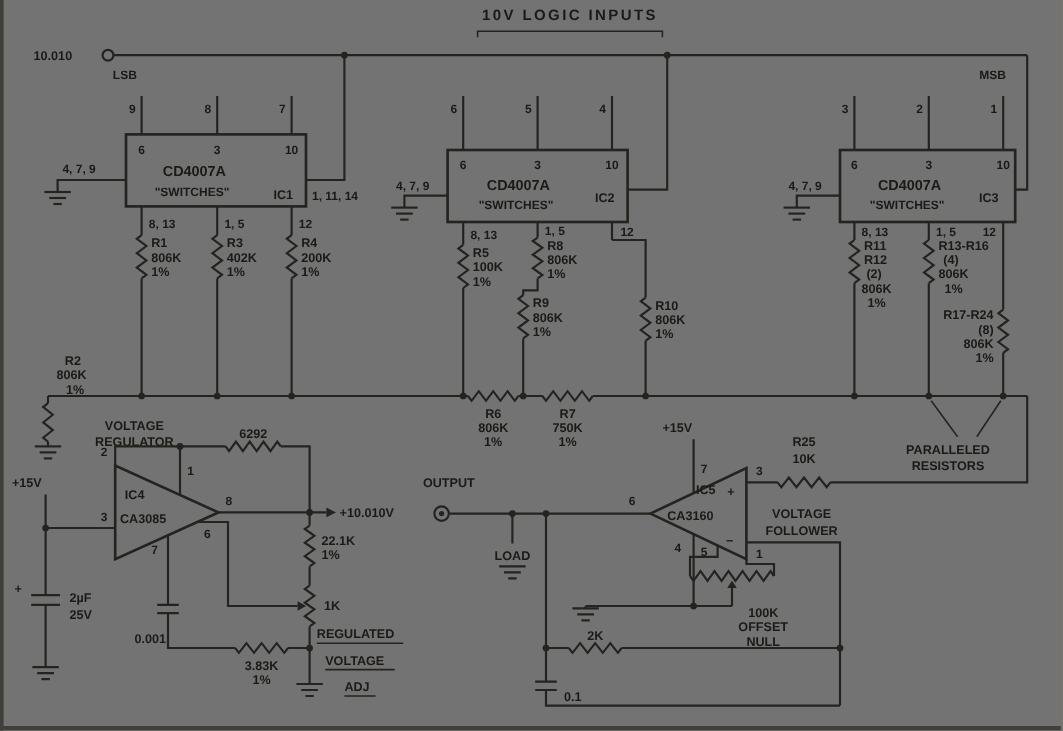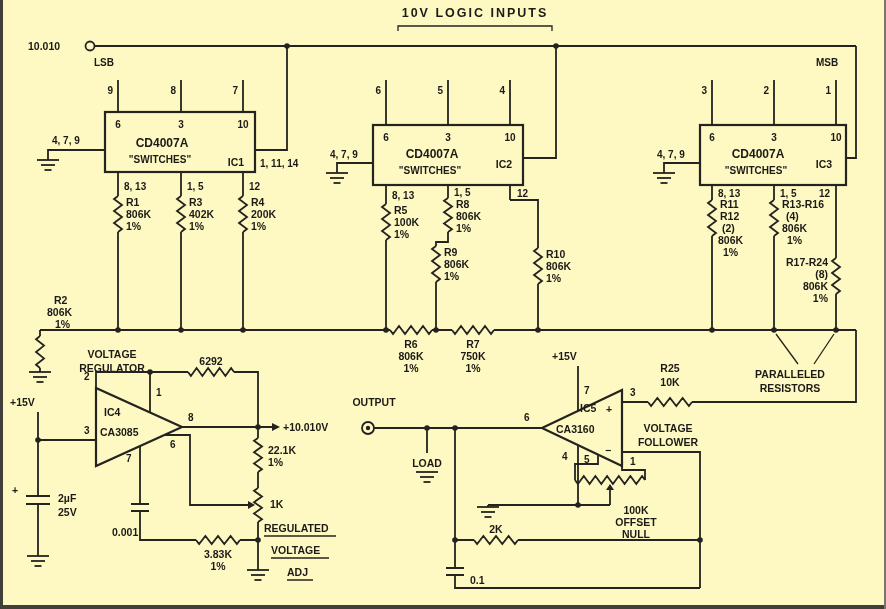--- a/index.html
+++ b/index.html
@@ -1,16 +1,16 @@
 <!DOCTYPE html>
 <html><head>
 <meta charset="utf-8">
 <style>
   html,body{margin:0;padding:0;background:#b9b8b3;}
-  #wrap{position:relative;width:886px;height:609px;background:#fef9c3;overflow:hidden;}
+  #wrap{position:relative;width:886px;height:609px;background:#737373;overflow:hidden;}
   .edge-l{position:absolute;left:0;top:0;width:3px;height:100%;background:#403f39;}
   .edge-b{position:absolute;left:0;bottom:0;width:100%;height:4px;background:#403f39;}
   .edge-r{position:absolute;right:0;top:0;width:2px;height:100%;background:#77766e;}
   svg{position:absolute;left:0;top:0;}
   .wire{stroke:#24231f;stroke-width:1.8;fill:none;}
   .thick{stroke-width:2.2;}
   .thin{stroke-width:1.3;}
   .res{stroke:#24231f;stroke-width:1.8;fill:none;}
   .dot{fill:#24231f;stroke:none;}
   .ink{fill:#24231f;stroke:none;}

